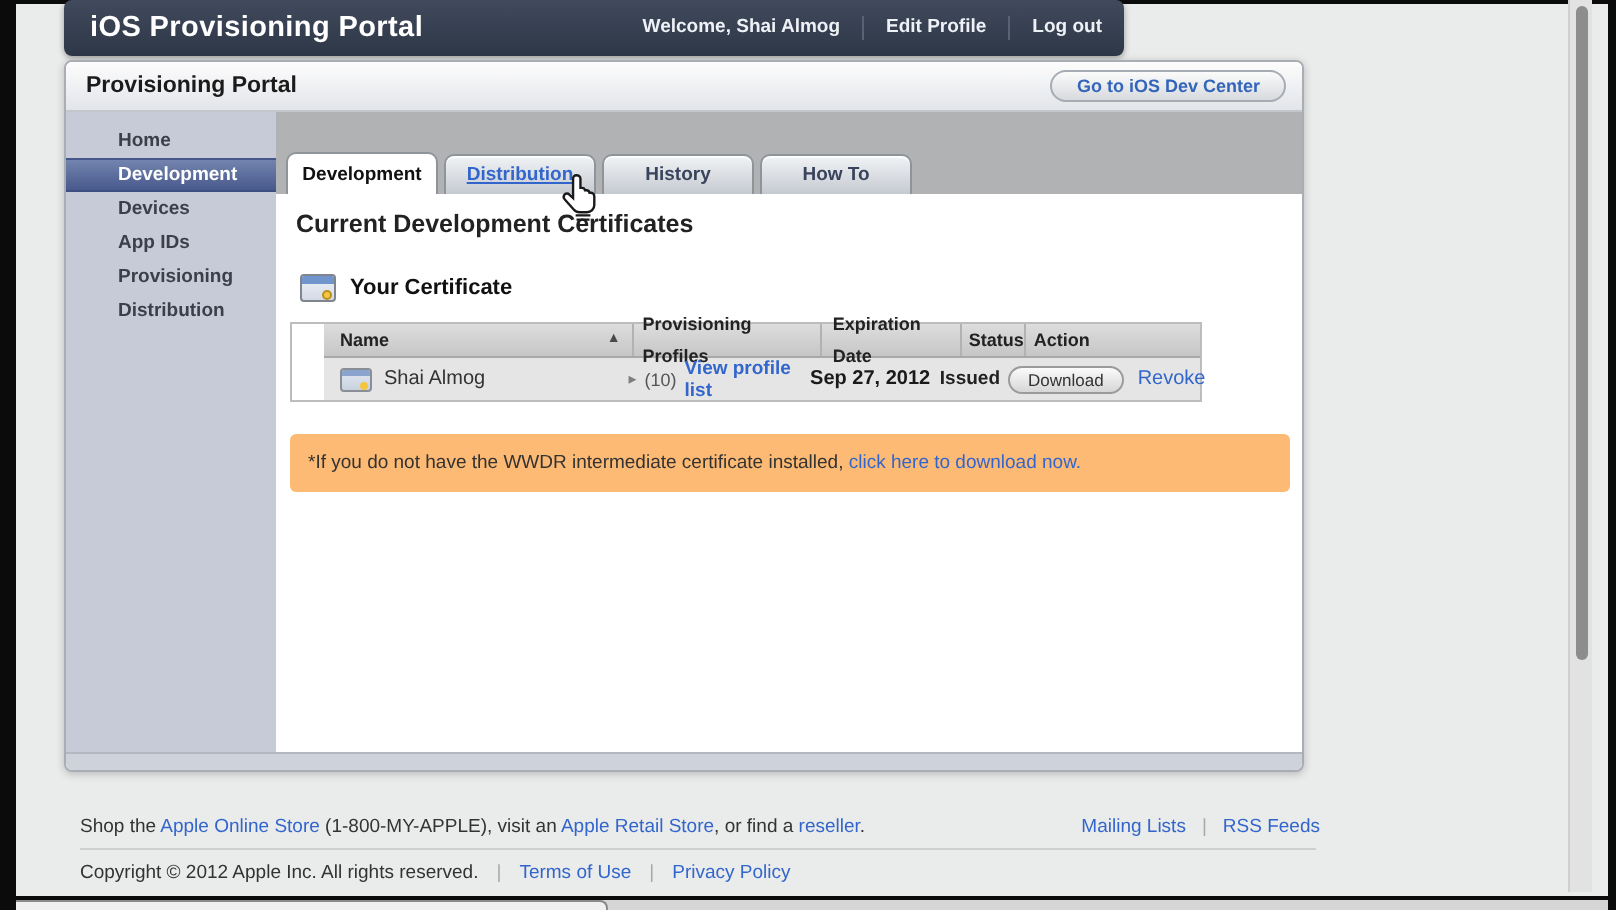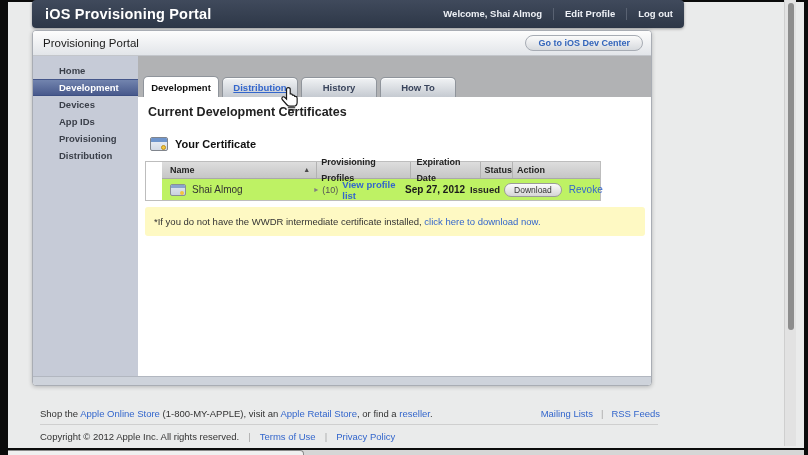--- a/index.html
+++ b/index.html
@@ -7,42 +7,42 @@
     width:808px;height:455px;position:relative;overflow:hidden;
     background:#0b0b0b;
     font-family:"Liberation Sans","DejaVu Sans",sans-serif;
     -webkit-font-smoothing:antialiased;
   }
   .abs{position:absolute;}
   
   .page{left:8px;top:2px;width:796px;height:446px;background:#eaebeb;}
   
   .navbar{
-    left:32px;top:0;width:652px;height:28px;
+    left:32px;top:0;width:530px;height:28px;
     background:linear-gradient(#404a5c,#2d3747);
     border-radius:4px;box-shadow:0 1px 3px rgba(0,0,0,.35);
     display:flex;align-items:center;color:#fff;
   }
   .navbar-title{font-size:14.5px;font-weight:bold;margin-left:13px;letter-spacing:.2px;}
   .navbar-right{margin-left:auto;display:flex;align-items:center;height:100%;font-size:9.5px;font-weight:bold;color:#eef1f6;}
   .nav-link{padding:0 11px;line-height:28px;cursor:pointer;}
   .nav-divider{width:1px;height:12px;background:#596272;}
   
   .panel{
     left:32px;top:30px;width:620px;height:356px;
     background:#fff;border:1px solid #a9adb4;border-radius:4px;
     box-shadow:0 1px 4px rgba(0,0,0,.22);box-sizing:border-box;overflow:hidden;
   }
   .panel-header{
     position:absolute;left:0;top:0;right:0;height:24px;
     background:linear-gradient(#fdfdfd,#e2e5e9);
     border-bottom:1px solid #c3c6cb;
     display:flex;align-items:center;
   }
-  .panel-title{font-size:11.5px;font-weight:normal;color:#1b1b1b;margin-left:10px;}
+  .panel-title{font-size:11.5px;font-weight:bold;color:#1b1b1b;margin-left:10px;}
   .devcenter-btn{
     margin-left:auto;margin-right:8px;
     font-size:9px;font-weight:bold;color:#3365bb;
     background:linear-gradient(#fbfbfb,#d7dade);
     border:1px solid #a7acb4;border-radius:9px;
     padding:2px 12px;cursor:pointer;
   }
   .sidebar{
     position:absolute;left:0;top:25px;width:105px;bottom:8px;
     background:#c6cbd7;padding-top:6px;box-sizing:border-box;
@@ -92,34 +92,34 @@
   
   .tbl{margin:10px 0 0 7px;width:456px;border:1px solid #bdbdbd;box-sizing:border-box;padding-left:16px;}
   .tbl-head{display:flex;height:16px;background:linear-gradient(#dddddd,#c6c6c6);
     border-bottom:1px solid #a9a9a9;font-size:9px;font-weight:bold;color:#222;}
   .th{line-height:16px;padding-left:8px;border-right:1px solid #b2b2b2;box-sizing:border-box;
     display:flex;align-items:center;}
   .th:last-child{border-right:none;}
   .c-name{width:178px;}.c-prof{width:108px;padding-left:4px;}.c-exp{width:80px;padding-left:5px;}
   .c-stat{width:34px;padding-left:3px;}.c-act{width:100px;padding-left:4px;}
   .sort-arrow{margin-left:auto;margin-right:6px;font-size:7px;color:#4a4a4a;}
-  .tbl-row{display:flex;height:21px;background:#bef264;align-items:center;font-size:9.5px;color:#333;}
+  .tbl-row{display:flex;height:21px;background:#e5e5e5;align-items:center;font-size:9.5px;color:#333;}
   .cell{display:flex;align-items:center;box-sizing:border-box;}
   .name-cell{gap:6px;padding-left:8px;font-size:10px;}
   .disclosure{color:#7f7f7f;font-size:8px;margin-right:4px;}
   .prof-count{color:#555;font-size:9px;margin-right:4px;}
   .blue-link{color:#3366cc;cursor:pointer;}
   .prof-link{font-weight:bold;font-size:9.5px;}
   .exp-cell{font-weight:bold;font-size:10px;color:#1a1a1a;}
   .stat-cell{font-weight:bold;font-size:9.5px;color:#222;}
   .download-btn{font-size:8.5px;color:#333;background:linear-gradient(#fbfbfb,#d6d6d6);
     border:1px solid #9b9b9b;border-radius:8px;padding:1px 9px;cursor:pointer;}
   .revoke-link{font-size:10px;margin-left:7px;}
   
-  .note{margin:6px 0 0 7px;width:500px;box-sizing:border-box;background:#fef9c3;
+  .note{margin:16px 0 0 7px;width:500px;box-sizing:border-box;background:#fdba74;
     border-radius:3px;padding:9px 8px 9px 9px;font-size:9.5px;color:#333;}
   
   .shop-line{left:40px;top:408px;font-size:9.5px;color:#333;}
   .footer-right{top:408px;right:148px;font-size:9.5px;display:flex;align-items:center;gap:8px;}
   .sep{color:#a8a8a8;}
   .footer-divider{left:40px;top:424px;width:618px;border-top:1px solid #cfcfcf;height:0;}
   .copy-line{left:40px;top:431px;font-size:9.5px;color:#333;display:flex;align-items:center;gap:9px;}
   
   .scroll-track{left:784px;top:0;width:12px;height:446px;background:#e2e2e2;border-left:1px solid #cfcfcf;box-sizing:border-box;}
   .scroll-thumb{left:3px;top:3px;width:6px;height:327px;background:#8d8d8d;border-radius:3px;position:absolute;}

